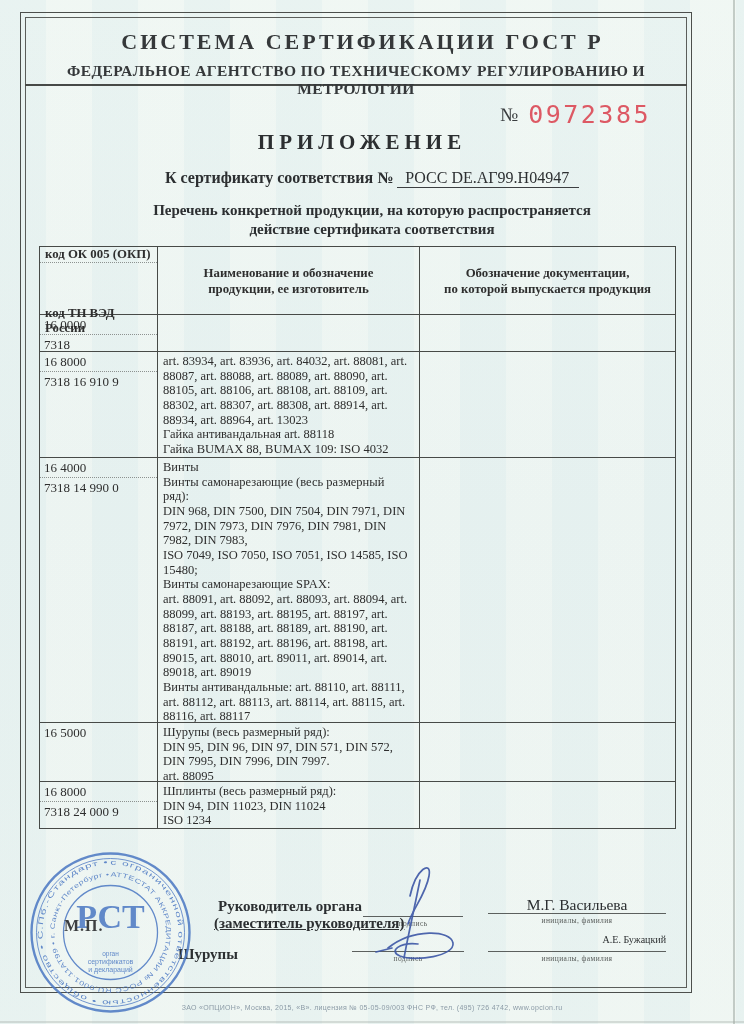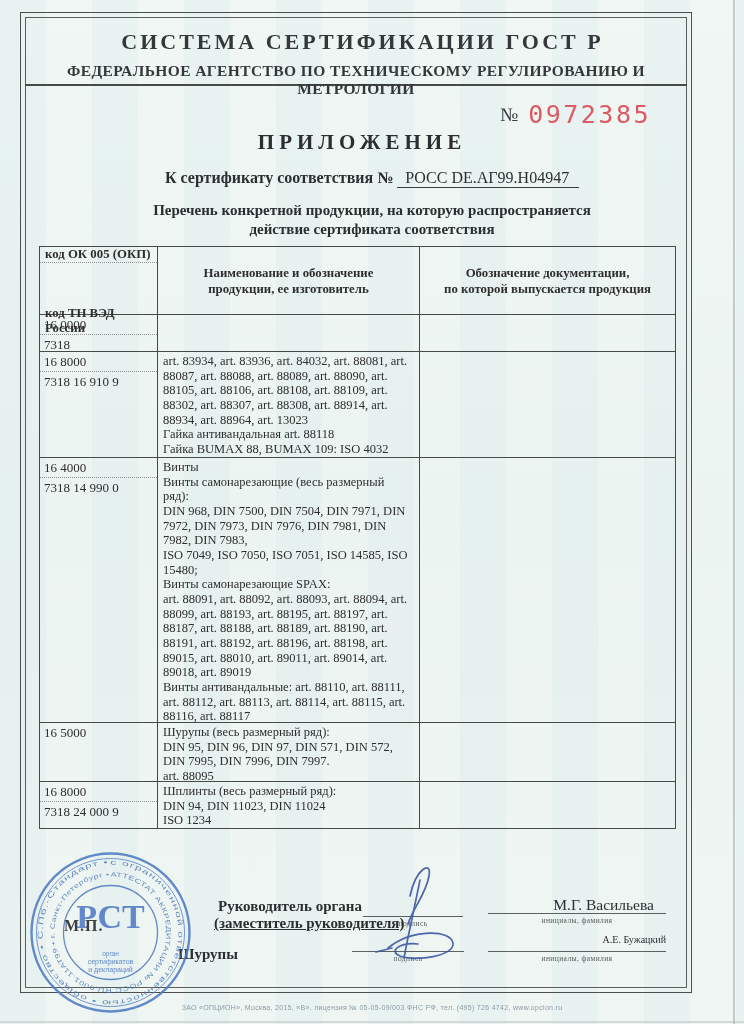--- a/index.html
+++ b/index.html
@@ -50,21 +50,21 @@
   .code-bot { padding:2px 0 0 4px; font-size:13px; line-height:15px; }
   .prod { font-size:12.5px; line-height:14.65px; white-space:pre-line; padding:2px 2px 0 5px; overflow:hidden; }
   .doc-cell { font-size:12.5px; }
   .role1a { position:absolute; left:178px; top:898px; font-size:15px; font-weight:bold; color:#2c2f31;margin-left:40px; }
   .role1b { position:absolute; left:178px; top:915px; font-size:15px; font-weight:bold; text-decoration:underline; color:#2c2f31;padding-left:36px; }
   .role2  { position:absolute; left:178px; top:946px; font-size:15px; font-weight:bold; color:#2c2f31; }
   .sigline1 { position:absolute; left:363px; top:916px; width:100px; border-bottom:1.1px solid #5c605e; }
   .sigcap1  { position:absolute; left:363px; top:919px; width:100px; text-align:center; font-size:7.5px; color:#565a58; letter-spacing:0.4px; }
   .sigline2 { position:absolute; left:352px; top:951px; width:112px; border-bottom:1.1px solid #5c605e; }
   .sigcap2  { position:absolute; left:352px; top:954px; width:112px; text-align:center; font-size:7.5px; color:#565a58; letter-spacing:0.4px; }
-  .name1 { position:absolute; left:476px; top:896px; width:178px; text-align:right; font-size:15.5px; color:#2c2f31; }
+  .name1 { position:absolute; left:488px; top:896px; width:178px; text-align:center; font-size:15.5px; color:#2c2f31; }
   .nameline1 { position:absolute; left:488px; top:913px; width:178px; border-bottom:1.1px solid #5c605e; }
   .namecap1 { position:absolute; left:488px; top:916px; width:178px; text-align:center; font-size:7.5px; color:#565a58; letter-spacing:0.4px; }
   .name2 { position:absolute; left:488px; top:934px; width:178px; text-align:right; font-size:10px; color:#2c2f31; }
   .nameline2 { position:absolute; left:488px; top:951px; width:178px; border-bottom:1.1px solid #5c605e; }
   .namecap2 { position:absolute; left:488px; top:954px; width:178px; text-align:center; font-size:7.5px; color:#565a58; letter-spacing:0.4px; }
 
   .stamp { position:absolute; left:28px; top:850px; width:165px; height:165px; opacity:0.88; }
   .mp-label { position:absolute; left:64px; top:917px; font-size:16px; font-weight:bold; color:#3c3e40; letter-spacing:1px; }
   .ink { position:absolute; left:358px; top:852px; width:130px; height:115px; }
 

